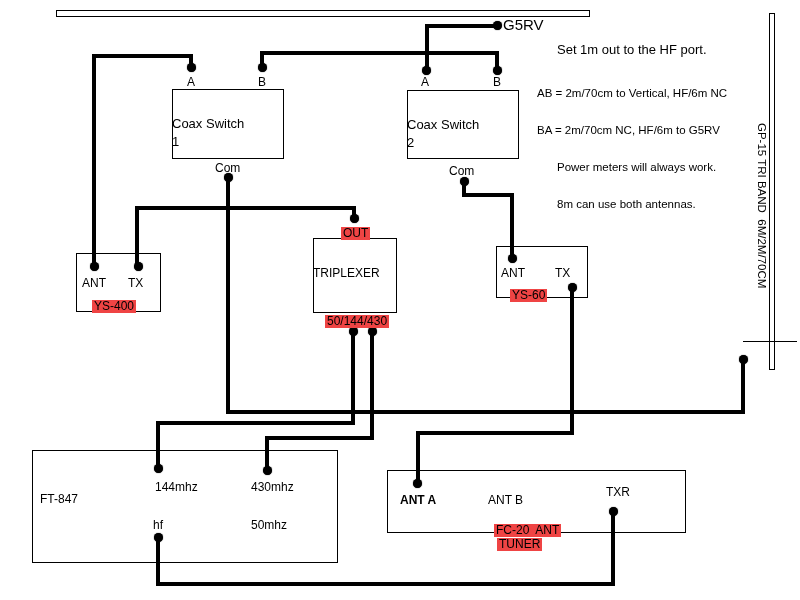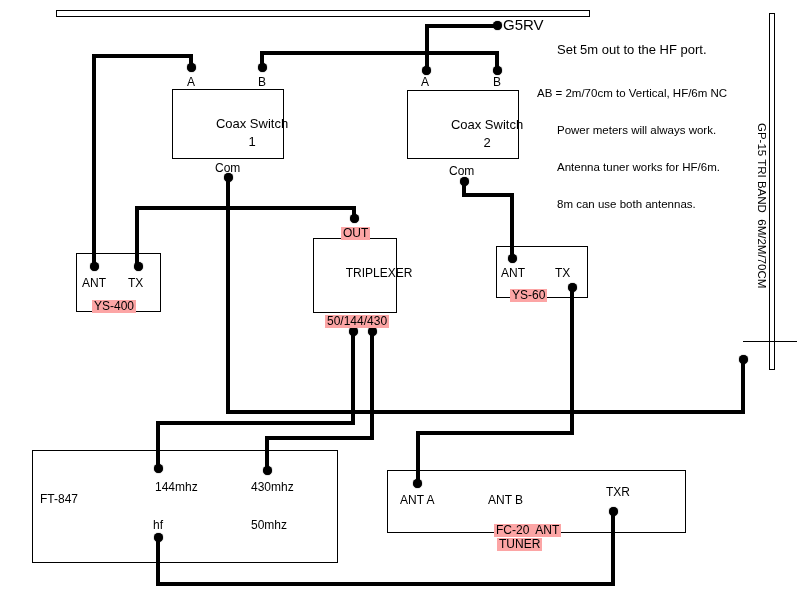--- a/index.html
+++ b/index.html
@@ -8,22 +8,22 @@
     font-family:"Liberation Sans",sans-serif;color:#000;overflow:hidden;
   }
   .box{position:absolute;border:1px solid #000;background:transparent;box-sizing:border-box;}
   .thinbar{position:absolute;border:1px solid #000;background:#fff;box-sizing:border-box;}
   .wire{position:absolute;background:#000;}
   .hair{position:absolute;background:#000;}
   .dot{position:absolute;width:9px;height:9px;border-radius:50%;background:#000;box-shadow:0 0 1px #000;}
   .lbl{position:absolute;font-size:12px;line-height:1.1;white-space:pre;}
   .lbl-md{font-size:13px;}
   .lbl-lg{font-size:15px;}
-  .bg{background:#fca5a5;padding:0 2px;}
-  .ctr{text-align:center;margin-left:24px;}
+  .bg{background:#ef4444;padding:0 2px;}
+  .ctr{text-align:left;}
   .notes-head{position:absolute;left:557px;top:42px;font-size:13px;white-space:pre;}
   .notes{position:absolute;left:537px;top:62px;font-size:11.5px;line-height:12.4px;white-space:pre;}
   .notes .ind{padding-left:20px;}
   .vtext{position:absolute;left:768px;top:123px;font-size:11.5px;white-space:pre;
          transform:rotate(90deg);transform-origin:0 0;}
 </style>
 </head>
 <body>
 
 <div id="canvas">
@@ -123,30 +123,30 @@
   <div class="lbl" style="left:501px;top:267px;">ANT</div>
   <div class="lbl" style="left:555px;top:267px;">TX</div>
   <div class="lbl bg" style="left:510px;top:289px;">YS-60</div>
 
   <div class="lbl" style="left:40px;top:493px;">FT-847</div>
   <div class="lbl" style="left:155px;top:481px;">144mhz</div>
   <div class="lbl" style="left:251px;top:481px;">430mhz</div>
   <div class="lbl" style="left:153px;top:519px;">hf</div>
   <div class="lbl" style="left:251px;top:519px;">50mhz</div>
 
-  <div class="lbl" style="left:400px;top:494px;">ANT A</div>
+  <div class="lbl" style="left:400px;top:494px;font-weight:bold;">ANT A</div>
   <div class="lbl" style="left:488px;top:494px;">ANT B</div>
   <div class="lbl" style="left:606px;top:486px;">TXR</div>
   <div class="lbl bg" style="left:494px;top:524px;">FC-20  ANT</div>
   <div class="lbl bg" style="left:497px;top:538px;">TUNER</div>
 
   <div class="lbl lbl-lg" style="left:503px;top:17px;">G5RV</div>
   <div class="vtext">GP-15 TRI BAND  6M/2M/70CM</div>
 
-  <div class="notes-head">Set 5m out to the HF port.</div>
+  <div class="notes-head">Set 1m out to the HF port.</div>
   <div class="notes">
     <div>AB = 2m/70cm to Vertical, HF/6m NC</div>
+    <div>BA = 2m/70cm NC, HF/6m to G5RV</div>
     <div class="ind">Power meters will always work.</div>
-    <div class="ind">Antenna tuner works for HF/6m.</div>
     <div class="ind">8m can use both antennas.</div>
   </div>
 
 </div>
 
 </body></html>

